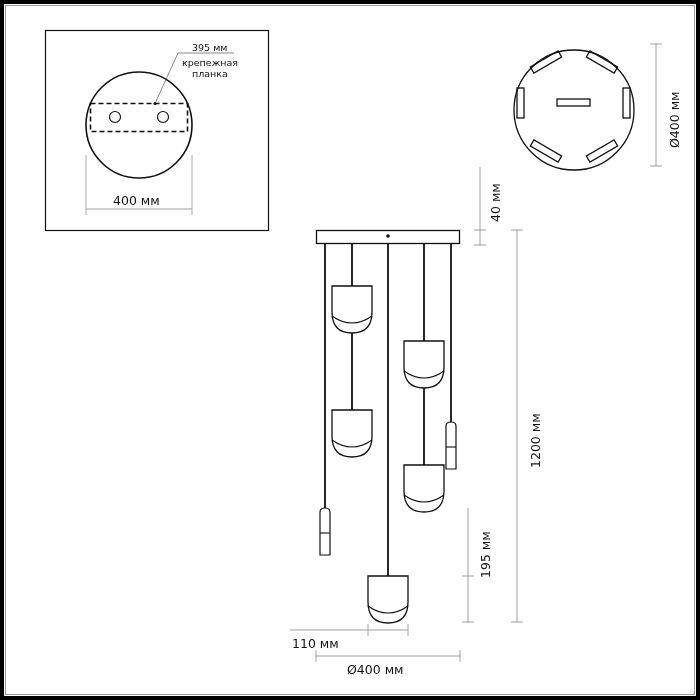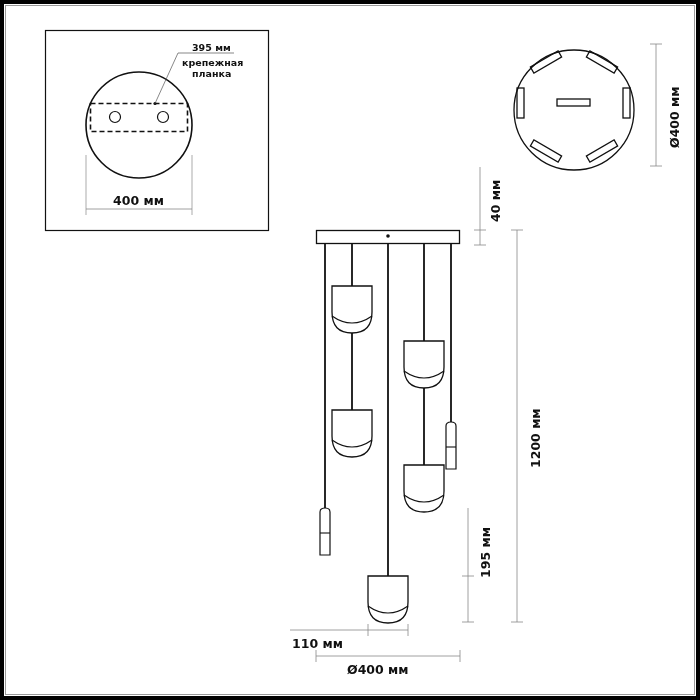--- a/index.html
+++ b/index.html
@@ -1,17 +1,17 @@
 <!DOCTYPE html>
 <html><head>
   <meta charset="utf-8">
   <style>
     html, body { margin: 0; padding: 0; background: #ffffff; }
     body { width: 700px; height: 700px; overflow: hidden; position: relative; font-family: "DejaVu Sans", sans-serif; }
-    .frame { position: absolute; left: 0; top: 0; width: 700px; height: 700px; box-sizing: border-box; font-weight: bold; }
+    .frame { position: absolute; left: 0; top: 0; width: 700px; height: 700px; box-sizing: border-box; }
     svg { position: absolute; left: 0; top: 0; }
     .dim-text { font-family: "DejaVu Sans", sans-serif; fill: #111; }
     .lbl { font-size: 12.5px; }
     .lbl-sm { font-size: 9.5px; }
   </style>
 </head>
 <body>
 
 <div class="frame">
 <svg width="700" height="700" viewBox="0 0 700 700" xmlns="http://www.w3.org/2000/svg">

